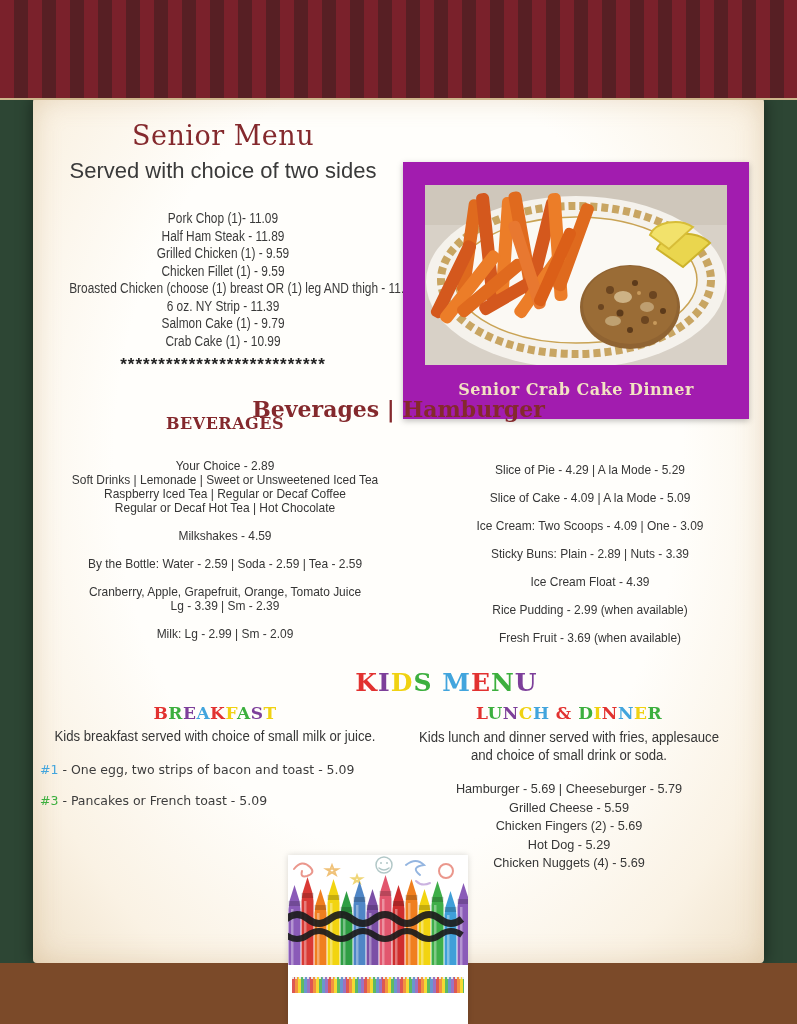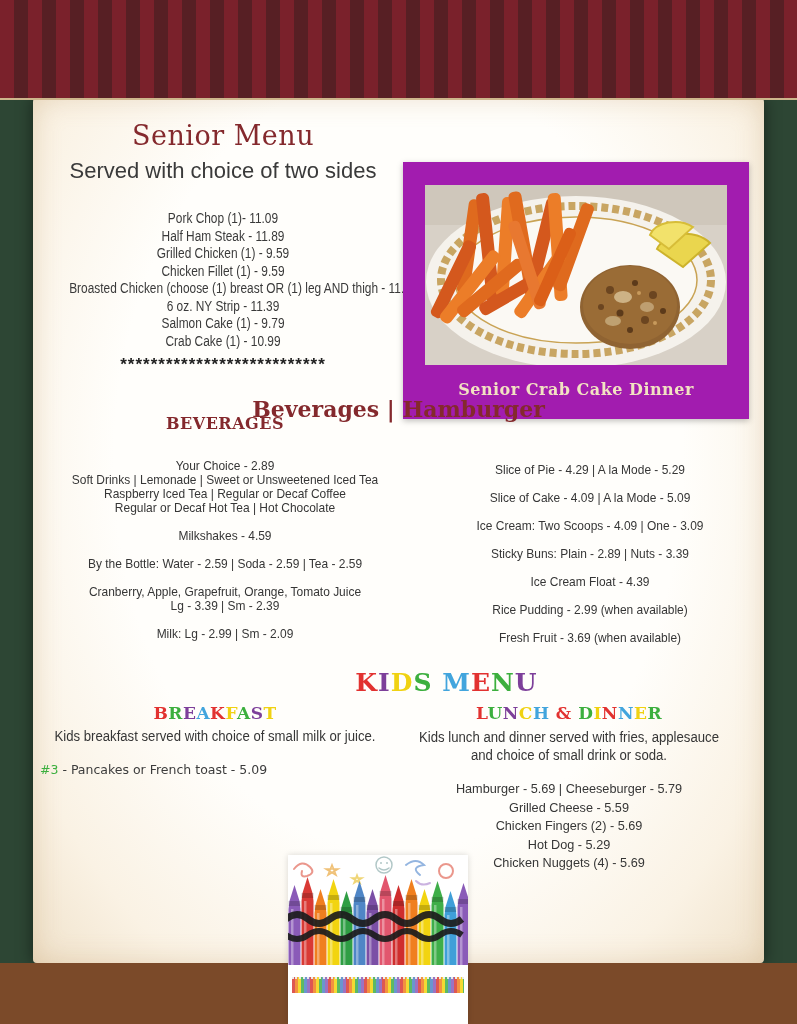--- a/index.html
+++ b/index.html
@@ -177,20 +177,21 @@
         <div class="d-line">Fresh Fruit - 3.69 (when available)</div>
       </div>
   </div>
 
   <div class="kids-title"><span style="color: rgb(226, 50, 48);">K</span><span style="color: rgb(125, 63, 154);">I</span><span style="color: rgb(240, 210, 18);">D</span><span style="color: rgb(60, 175, 62);">S</span><span> </span><span style="color: rgb(66, 165, 221);">M</span><span style="color: rgb(226, 50, 48);">E</span><span style="color: rgb(60, 175, 62);">N</span><span style="color: rgb(125, 63, 154);">U</span></div>
 
   <div class="bk">
     <div class="kids-col-head"><span style="color: rgb(226, 50, 48);">B</span><span style="color: rgb(60, 175, 62);">R</span><span style="color: rgb(125, 63, 154);">E</span><span style="color: rgb(66, 165, 221);">A</span><span style="color: rgb(226, 50, 48);">K</span><span style="color: rgb(240, 210, 18);">F</span><span style="color: rgb(60, 175, 62);">A</span><span style="color: rgb(125, 63, 154);">S</span><span style="color: rgb(240, 210, 18);">T</span></div>
     <div class="bk-desc">Kids breakfast served with choice of small milk or juice.</div>
     <div class="bk-items">
+        <div class="bk-item"><span style="color: rgb(66, 165, 221);">#1</span> - One egg, two strips of bacon and toast - 5.09</div>
         <div class="bk-item"><span style="color: rgb(60, 175, 62);">#3</span> - Pancakes or French toast - 5.09</div>
       </div>
   </div>
 
   <div class="ld">
     <div class="kids-col-head"><span style="color: rgb(226, 50, 48);">L</span><span style="color: rgb(60, 175, 62);">U</span><span style="color: rgb(125, 63, 154);">N</span><span style="color: rgb(240, 210, 18);">C</span><span style="color: rgb(66, 165, 221);">H</span><span> </span><span style="color: rgb(226, 50, 48);">&amp;</span><span> </span><span style="color: rgb(60, 175, 62);">D</span><span style="color: rgb(240, 210, 18);">I</span><span style="color: rgb(226, 50, 48);">N</span><span style="color: rgb(66, 165, 221);">N</span><span style="color: rgb(240, 210, 18);">E</span><span style="color: rgb(60, 175, 62);">R</span></div>
     <div class="ld-desc">Kids lunch and dinner served with fries, applesauce and choice of small drink or soda.</div>
     <div class="ld-items">
         <div class="l-line">Hamburger - 5.69  |  Cheeseburger - 5.79</div>
         <div class="l-line">Grilled Cheese - 5.59</div>

